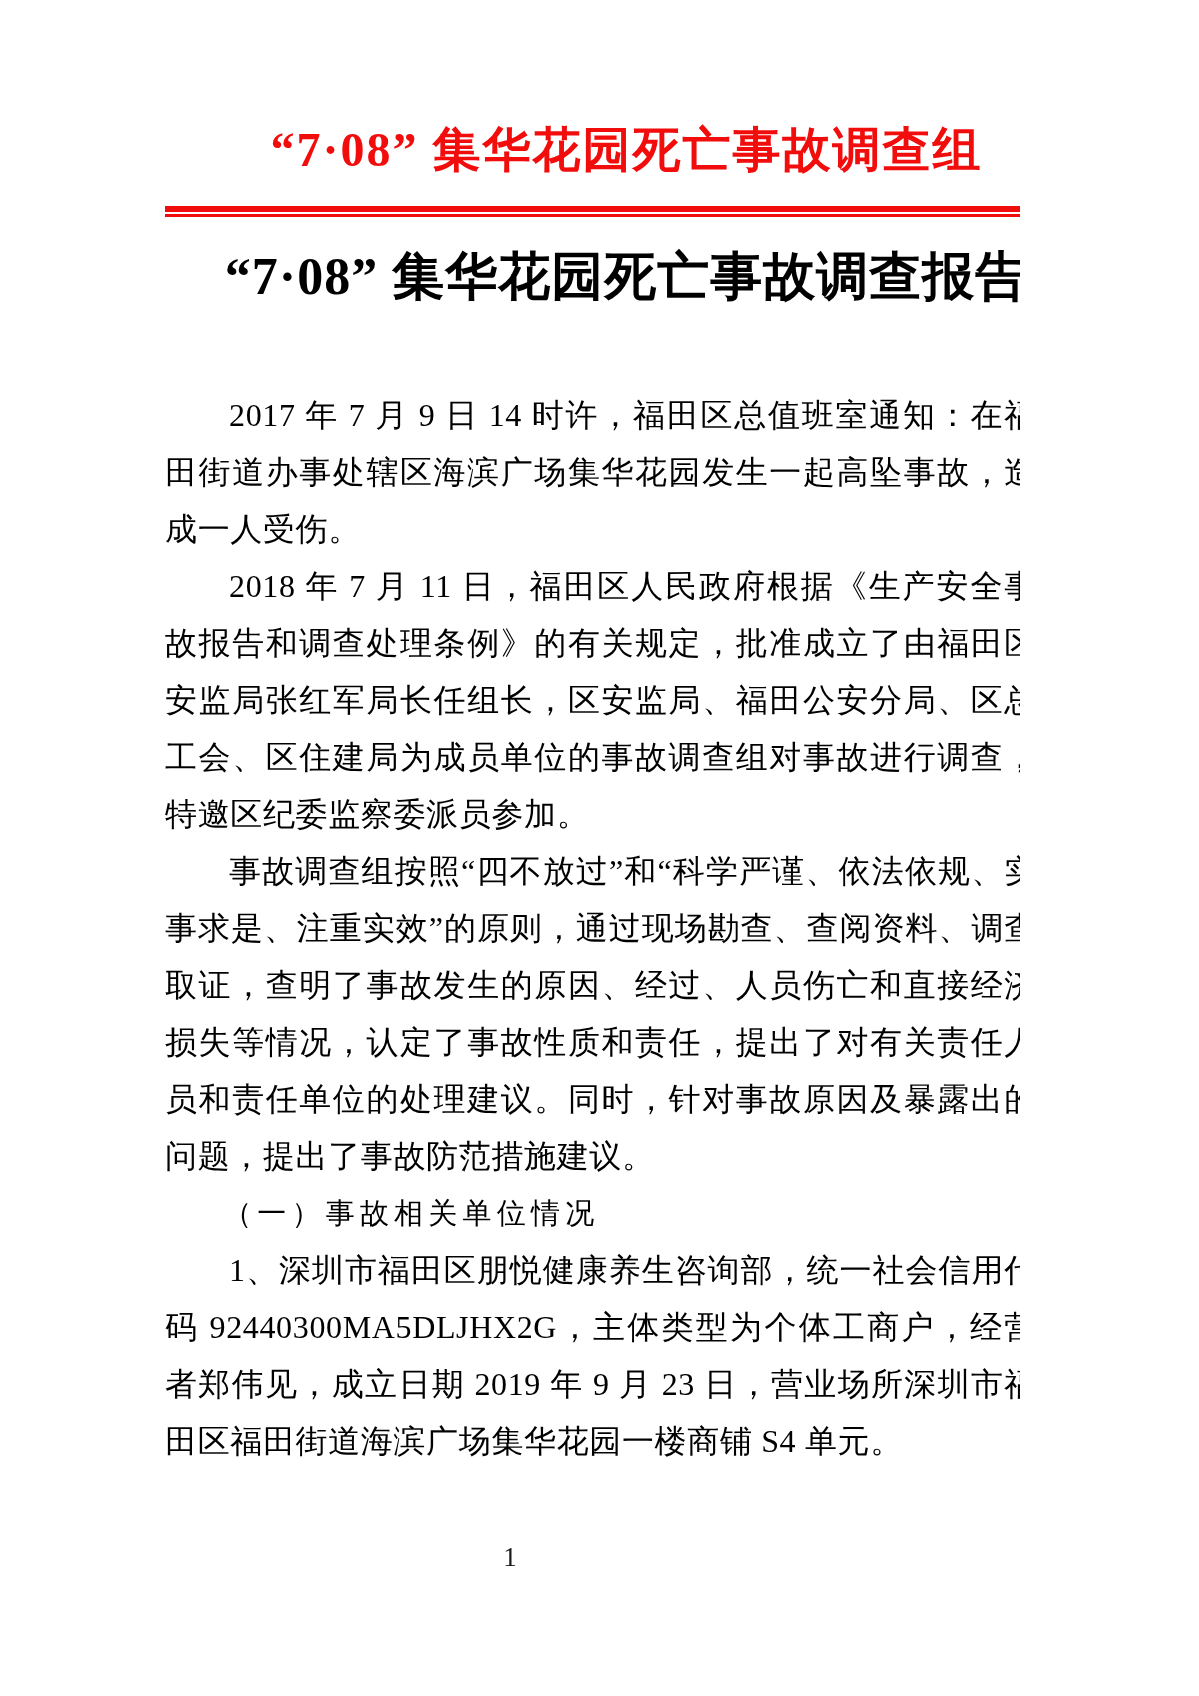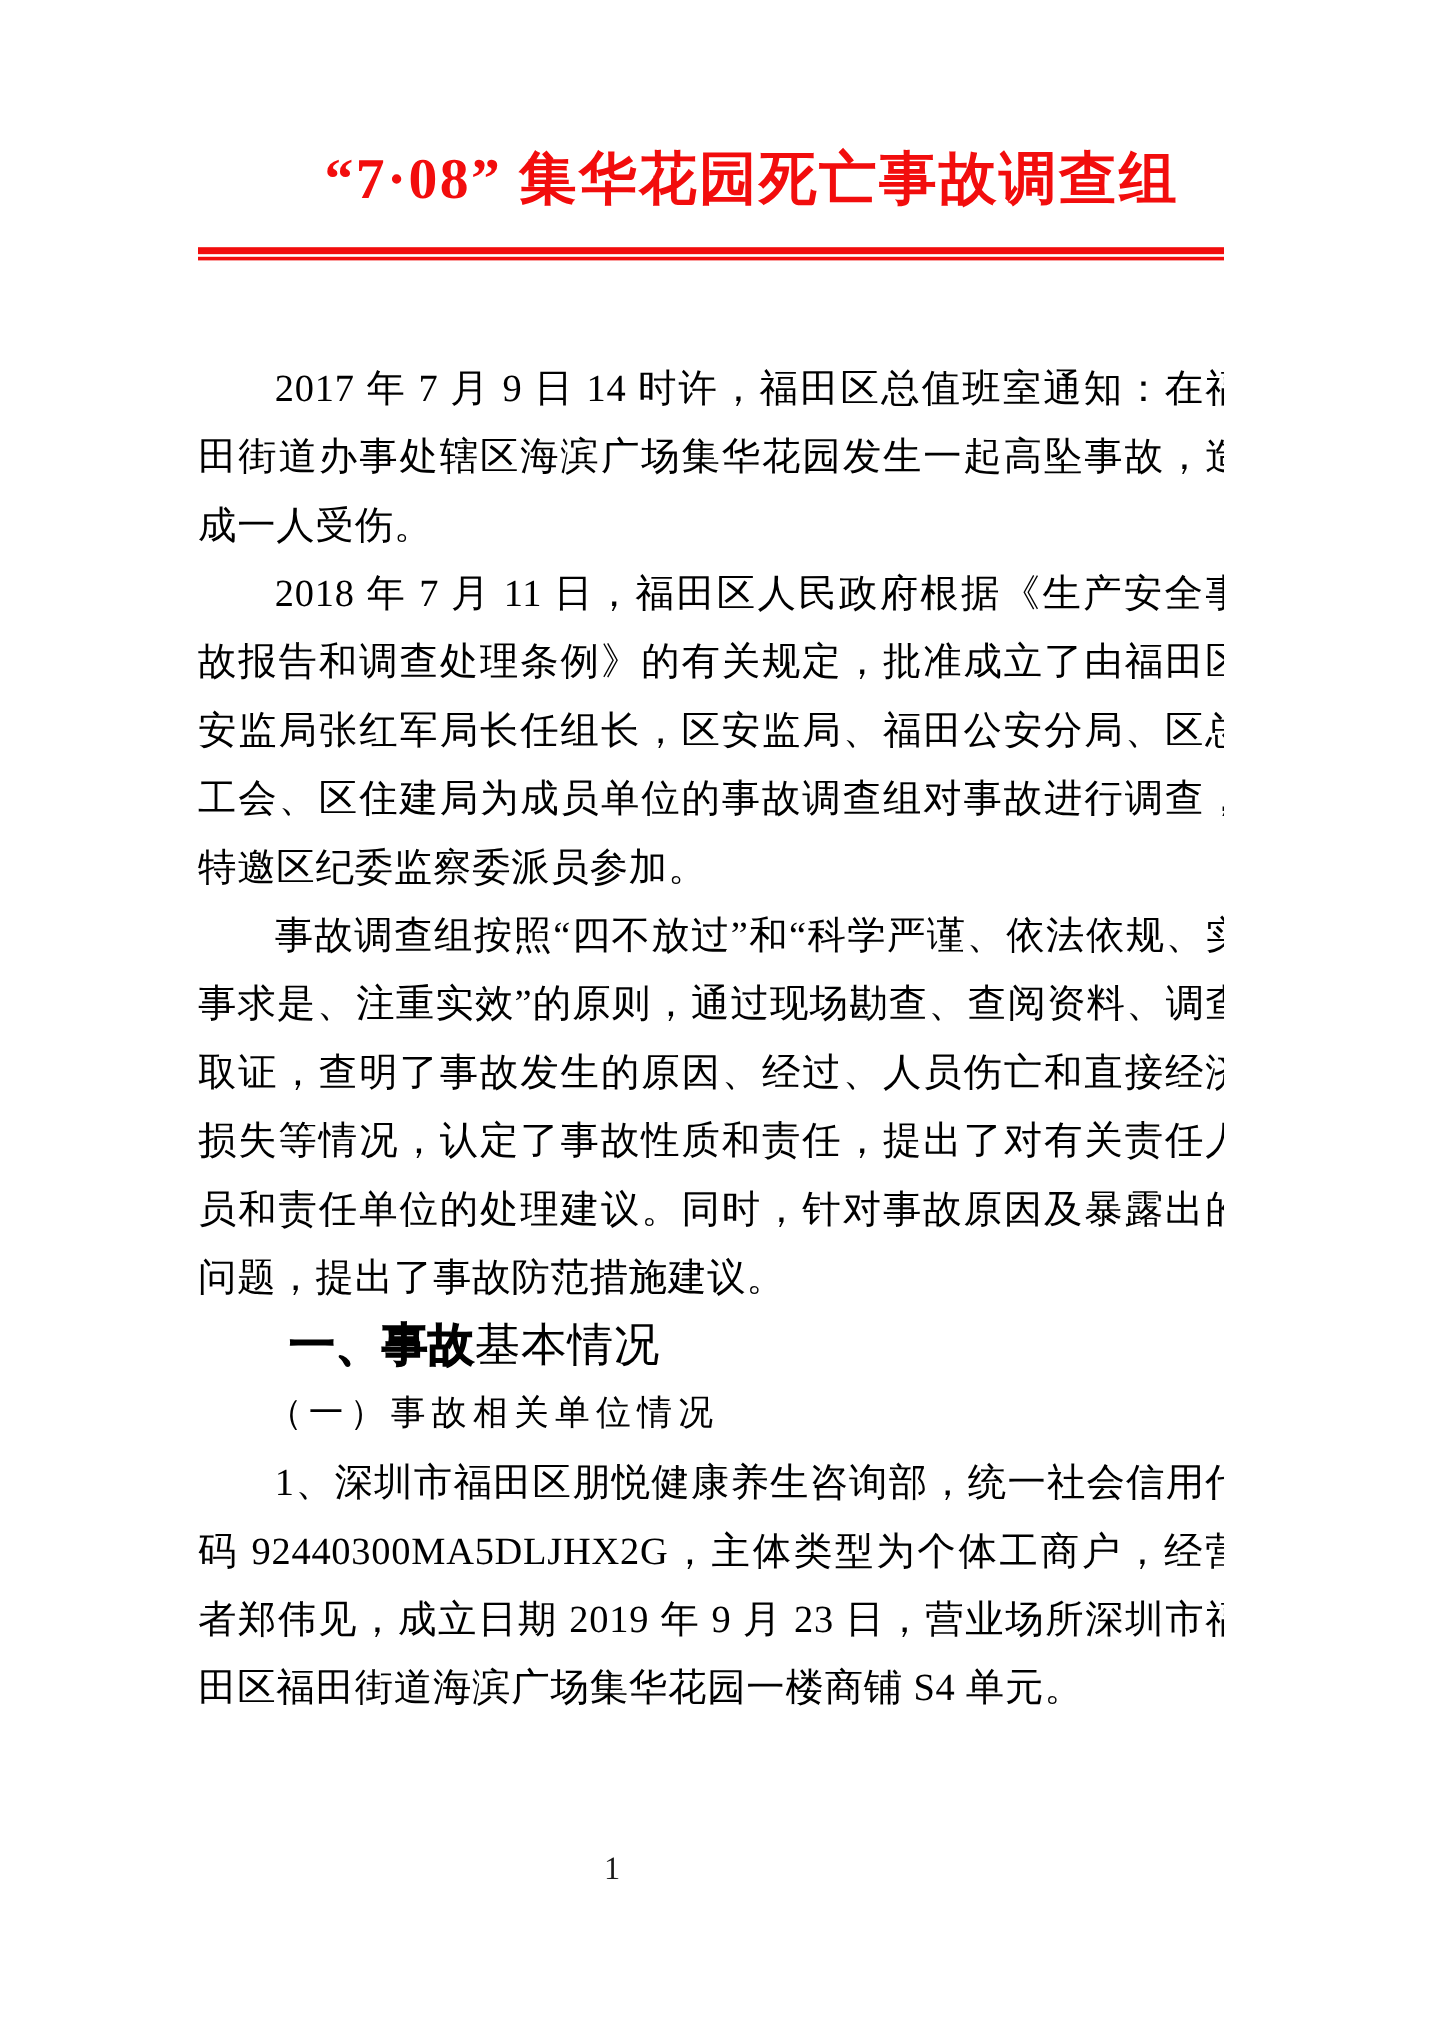--- a/index.html
+++ b/index.html
@@ -103,30 +103,30 @@
   <div class="content">
 
     <div class="letterhead">“7·08” 集华花园死亡事故调查组</div>
 
     <div class="letterhead-rule">
       <div class="rule-thick"></div>
       <div class="rule-gap"></div>
       <div class="rule-thin"></div>
     </div>
 
+    <h1 class="doc-title">“7·08” 集华花园死亡事故调查报告</h1>
 
     <div class="body-text">
 
       <p>2017 年 7 月 9 日 14 时许，福田区总值班室通知：在福田街道办事处辖区海滨广场集华花园发生一起高坠事故，造成一人受伤。</p>
 
       <p>2018 年 7 月 11 日，福田区人民政府根据《生产安全事故报告和调查处理条例》的有关规定，批准成立了由福田区安监局张红军局长任组长，区安监局、福田公安分局、区总工会、区住建局为成员单位的事故调查组对事故进行调查，特邀区纪委监察委派员参加。</p>
 
       <p>事故调查组按照“四不放过”和“科学严谨、依法依规、实事求是、注重实效”的原则，通过现场勘查、查阅资料、调查取证，查明了事故发生的原因、经过、人员伤亡和直接经济损失等情况，认定了事故性质和责任，提出了对有关责任人员和责任单位的处理建议。同时，针对事故原因及暴露出的问题，提出了事故防范措施建议。</p>
 
-      <p class="section-heading"><span class="seg-heavy">一、事故</span><span class="seg-medium">基本情况</span></p>
 
       <p class="subsection-heading">（一）事故相关单位情况</p>
 
       <p>1、深圳市福田区朋悦健康养生咨询部，统一社会信用代码 92440300MA5DLJHX2G，主体类型为个体工商户，经营者郑伟见，成立日期 2019 年 9 月 23 日，营业场所深圳市福田区福田街道海滨广场集华花园一楼商铺 S4 单元。</p>
 
     </div>
   </div>
 
   <div class="page-number">1</div>
 </div>

